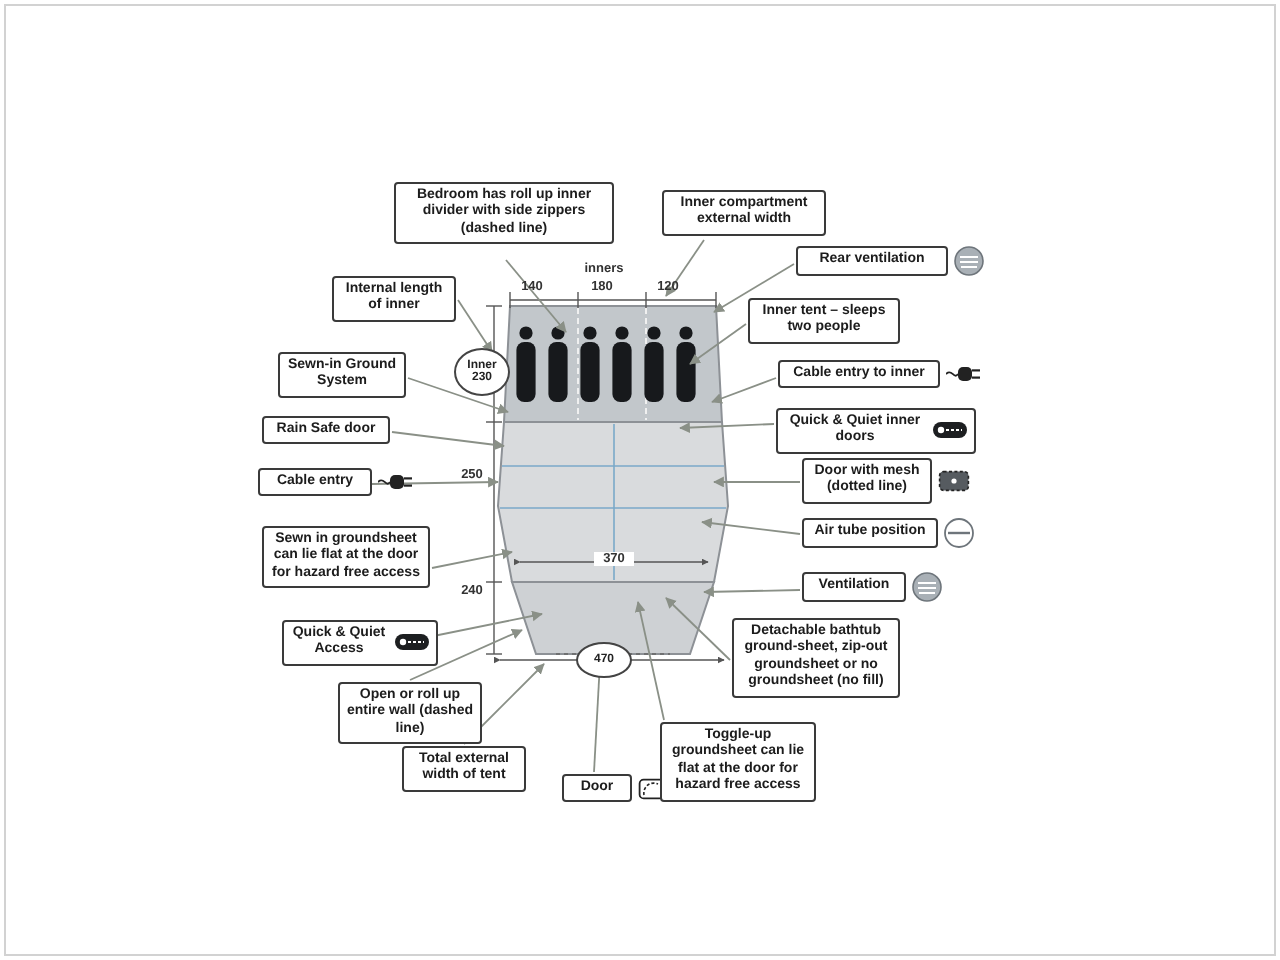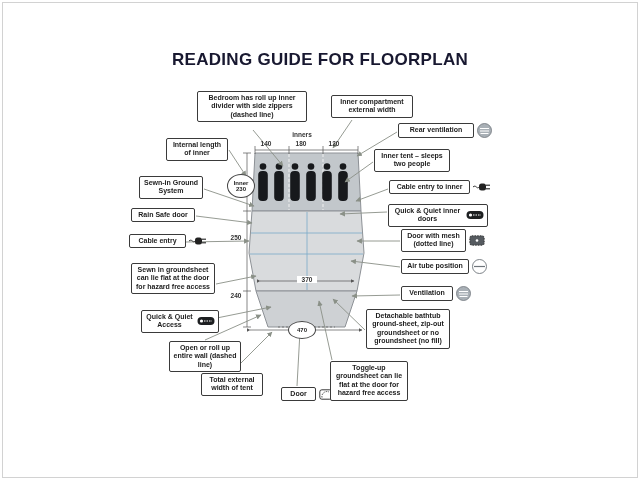--- a/index.html
+++ b/index.html
@@ -32,21 +32,20 @@
     display:flex;flex-direction:column;align-items:center;justify-content:center;
     font-size:6px;font-weight:bold;color:#222;line-height:1.05;z-index:2;
   }
 </style>
 </head>
 <body>
 
 <div class="stage">
   <div class="frame"></div>
 
-  <div class="title">READING GUIDE FOR FLOORPLAN</div>
 
   <svg class="layer" width="640" height="480" viewBox="0 0 640 480">
     <defs>
       <marker id="arrG" markerWidth="7" markerHeight="7" refX="5.5" refY="3" orient="auto">
         <path d="M0,0 L6,3 L0,6 z" fill="#8a9087"></path>
       </marker>
       <marker id="arrD" markerWidth="6" markerHeight="6" refX="4.5" refY="2.5" orient="auto">
         <path d="M0,0 L5,2.5 L0,5 z" fill="#555"></path>
       </marker>
     </defs>

